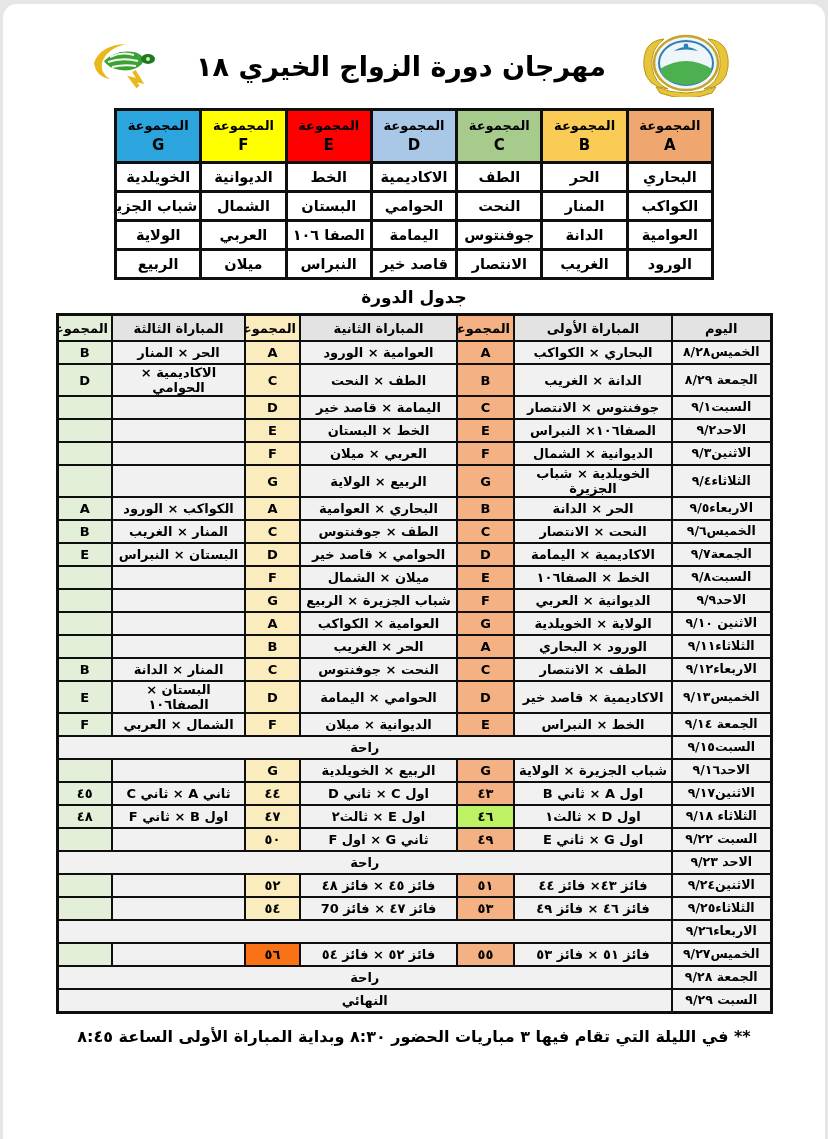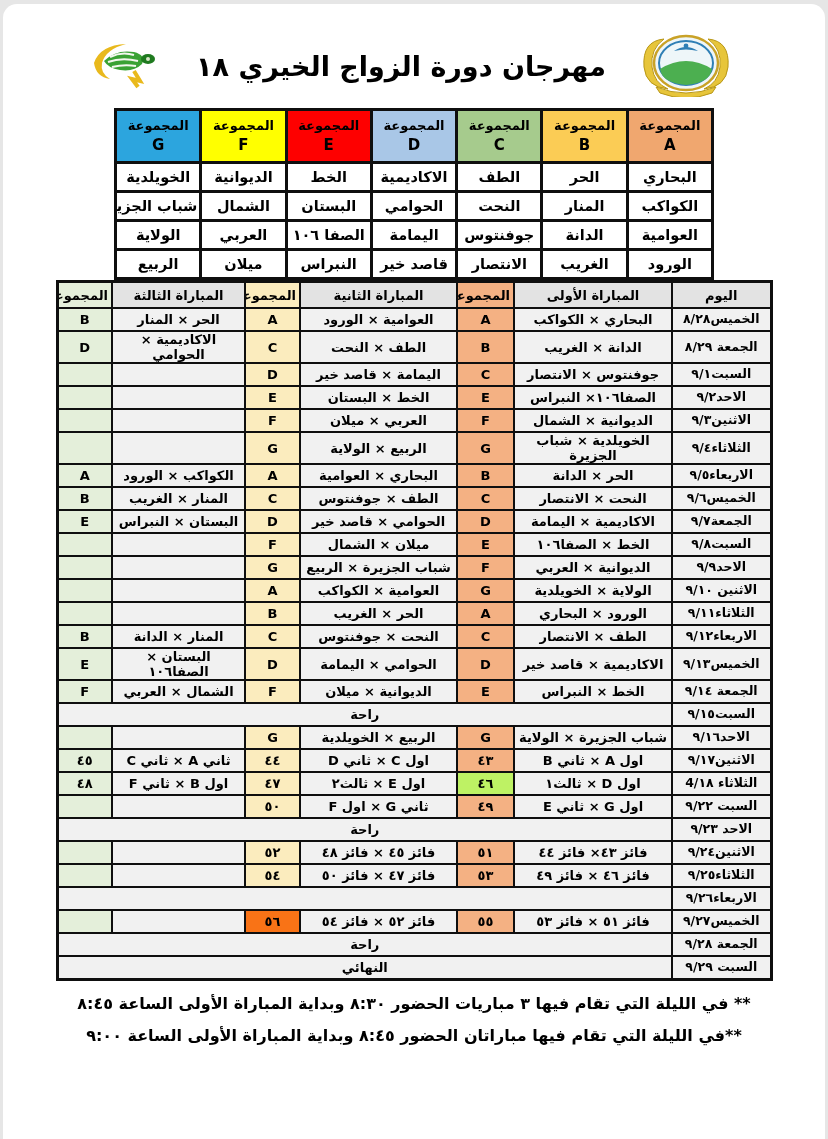--- a/index.html
+++ b/index.html
@@ -161,20 +161,21 @@
           <td>الغريب</td>
           <td>الانتصار</td>
           <td>قاصد خير</td>
           <td>النبراس</td>
           <td>ميلان</td>
           <td>الربيع</td>
         </tr>
       </tbody>
   </table>
 
+  <div class="schedule-title">جدول الدورة</div>
 
   <table class="schedule">
     <colgroup>
       <col style="width:99px">
         <col style="width:158px">
         <col style="width:57px">
       <col style="width:157px">
         <col style="width:55px">
         <col style="width:133px">
         <col style="width:55px">
@@ -351,21 +352,21 @@
         <tr>
           <td class="day-cell">الاثنين٩/١٧</td>
           <td class="cell-grey">اول A × ثاني B</td>
           <td style="background: rgb(244, 177, 131);">٤٣</td>
           <td class="cell-grey">اول C × ثاني D</td>
           <td style="background: rgb(251, 236, 190);">٤٤</td>
           <td class="cell-grey">ثاني A × ثاني C</td>
           <td style="background: rgb(228, 239, 218);">٤٥</td>
         </tr>
         <tr>
-          <td class="day-cell">الثلاثاء 4/١٨</td>
+          <td class="day-cell">الثلاثاء ٩/١٨</td>
           <td class="cell-grey">اول D × ثالث١</td>
           <td style="background: #bef264;">٤٦</td>
           <td class="cell-grey">اول E × ثالث٢</td>
           <td style="background: rgb(251, 236, 190); margin-left: 14px;">٤٧</td>
           <td class="cell-grey">اول B × ثاني F</td>
           <td style="background: rgb(228, 239, 218);">٤٨</td>
         </tr>
         <tr>
           <td class="day-cell">السبت ٩/٢٢</td>
           <td class="cell-grey">اول G × ثاني E</td>
@@ -385,21 +386,21 @@
           <td style="background: rgb(244, 177, 131);">٥١</td>
           <td class="cell-grey">فائز ٤٥ × فائز ٤٨</td>
           <td style="background: rgb(251, 236, 190);">٥٢</td>
           <td class="cell-grey"></td>
           <td style="background: rgb(228, 239, 218);"></td>
         </tr>
         <tr>
           <td class="day-cell">الثلاثاء٩/٢٥</td>
           <td class="cell-grey">فائز ٤٦ × فائز ٤٩</td>
           <td style="background: rgb(244, 177, 131);">٥٣</td>
-          <td class="cell-grey">فائز ٤٧ × فائز ٥٠</td>
+          <td class="cell-grey">فائز ٤٧ × فائز 70</td>
           <td style="background: rgb(251, 236, 190);">٥٤</td>
           <td class="cell-grey"></td>
           <td style="background: rgb(228, 239, 218);"></td>
         </tr>
         <tr>
           <td class="day-cell">الاربعاء٩/٢٦</td>
           <td colspan="6" class="span-cell"></td>
         </tr>
         <tr>
           <td class="day-cell">الخميس٩/٢٧</td>
@@ -416,16 +417,15 @@
         </tr>
         <tr>
           <td class="day-cell">السبت ٩/٢٩</td>
           <td colspan="6" class="span-cell">النهائي</td>
         </tr>
       </tbody>
   </table>
 
   <div class="footnotes">
     <div>** في الليلة التي تقام فيها ٣ مباريات الحضور ٨:٣٠ وبداية المباراة الأولى الساعة ٨:٤٥</div>
-    <div>**في الليلة التي تقام فيها مباراتان الحضور ٨:٤٥ وبداية المباراة الأولى الساعة ٩:٠٠</div>
   </div>
 
 </div>
 
 </body></html>

